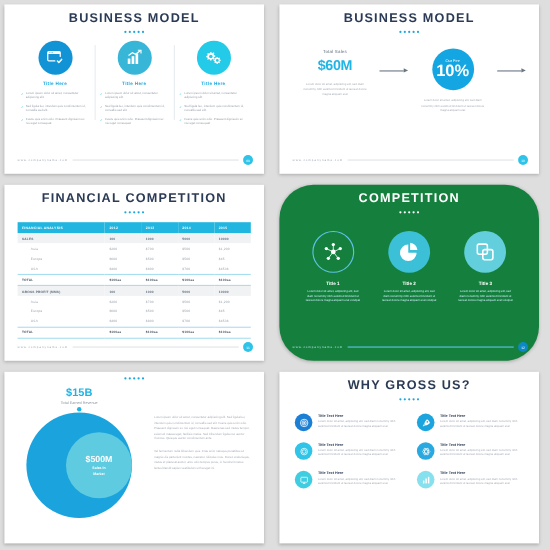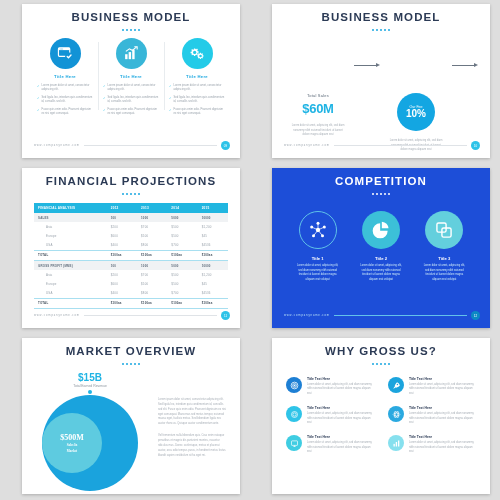--- a/index.html
+++ b/index.html
@@ -8,29 +8,29 @@
     background: #dedede;
     font-family: "Liberation Sans", sans-serif;
     overflow: hidden;
   }
   .grid {
     width: 500px; height: 500px;
     display: grid;
     grid-template-columns: 250px 250px;
     grid-template-rows: 164px 170px 166px;
   }
-  .cell { position: relative; padding: 4px 10px 6px 22px; }
+  .cell { position: relative; padding: 4px 10px 6px 4px; }
   .slide {
     position: relative;
     width: 100%; height: 100%;
     background: #ffffff;
     box-shadow: 0 1px 3px rgba(0,0,0,0.22);
     overflow: hidden;
   }
-  .slide.blue { background: #1d4ed8; }
+  .slide.blue { background: #15803d; border-radius: 31px; }
 
   
   .title {
     text-align: center;
     font-weight: bold;
     color: #2b3a55;
     letter-spacing: 1.1px;
     font-size: 11.5px;
     padding-top: 7px;
   }
@@ -86,31 +86,31 @@
     display: flex; gap: 2px; margin-bottom: 4px;
     font-size: 2.7px; line-height: 1.5; color: #9aa3ac;
   }
   .bullets li .chk { color: #2ec3e8; font-size: 3px; flex: 0 0 auto; }
 
   
   .flow {
     display: flex; align-items: flex-start; justify-content: center;
     padding: 14px 12px 0 12px; gap: 2px;
   }
-  .flowcol { flex: 1; text-align: center; margin-top: 48px; }
+  .flowcol { flex: 1; text-align: center; }
   .flowlabel { font-size: 4px; color: #5d6b7a; margin-bottom: 3px; letter-spacing: .2px; }
   .flowbig { font-size: 13px; color: #20b4e4; font-weight: bold; letter-spacing: -0.3px; }
   .flowbody { font-size: 2.6px; line-height: 1.75; color: #a7aeb6; margin-top: 8px; padding: 0 7px; }
   .flowcirc {
     width: 38px; height: 38px; border-radius: 50%; background: #13a6e2;
     margin: 0 auto; display: flex; flex-direction: column;
     align-items: center; justify-content: center; color: #fff;
   }
   .flowcirc .l1 { font-size: 3.6px; }
-  .flowcirc .l2 { font-size: 10px; font-weight: bold; line-height: 1.05; }
+  .flowcirc .l2 { font-size: 15px; font-weight: bold; line-height: 1.05; }
   .arrow { flex: 0 0 26px; margin-top: 20px; position: relative; height: 1px; }
   .arrow .ln { position: absolute; left: 0; right: 4px; top: 0; height: 1px; background: #6b7683; }
   .arrow .hd {
     position: absolute; right: 0; top: -2px;
     border-left: 4px solid #6b7683;
     border-top: 2.5px solid transparent; border-bottom: 2.5px solid transparent;
   }
 
   
   .tblwrap { padding: 8px 12px 0 12px; }
@@ -141,21 +141,21 @@
 
   
   .mo { display: flex; padding: 7px 12px 0 8px; gap: 8px; }
   .mo-left { flex: 0 0 120px; position: relative; }
   .mo-stat { text-align: center; }
   .mo-big { font-size: 10px; font-weight: bold; color: #20b4e4; }
   .mo-sub { font-size: 3.4px; color: #8d969f; margin-top: 1px; }
   .mo-dot { width: 4px; height: 4px; border-radius: 50%; background: #20b4e4; margin: 2px auto 0 auto; }
   .mo-outer {
     width: 96px; height: 96px; border-radius: 50%; background: #1aa3dd;
-    margin: 1px auto 0 auto; display: flex; align-items: center; justify-content: flex-start; font-family: Liberation Serif, serif;
+    margin: 1px auto 0 auto; display: flex; align-items: center; justify-content: flex-end;
   }
   .mo-inner {
     width: 60px; height: 60px; border-radius: 50%; background: #5ecbe0;
     display: flex; flex-direction: column; align-items: center; justify-content: center;
     color: #fff; text-align: center;
   }
   .mo-inner .v { font-size: 8px; font-weight: bold; }
   .mo-inner .t { font-size: 3.2px; font-weight: bold; line-height: 1.35; margin-top: 1px; }
   .mo-right { flex: 1; padding-top: 26px; }
   .mo-right p { font-size: 2.7px; line-height: 1.8; color: #a7aeb6; margin-bottom: 7px; }
@@ -305,21 +305,21 @@
       <div class="footer">
         <span class="url">www.companyname.com</span>
         <span class="rule"></span>
         <span class="pagebadge">10</span>
       </div>
     </div>
   </div>
 
   <div class="cell">
     <div class="slide">
-      <div class="title">FINANCIAL PROJECTIONS</div>
+      <div class="title">FINANCIAL COMPETITION</div>
       <div class="dots"><i></i><i></i><i></i><i></i><i></i></div>
 
       <div class="tblwrap">
         <table class="fin">
           <thead>
               <tr>
             <th>FINANCIAL ANALYSIS</th>
             <th>2012</th>
             <th>2013</th>
             <th>2014</th>
@@ -455,21 +455,20 @@
       <div class="footer">
         <span class="url">www.companyname.com</span>
         <span class="rule"></span>
         <span class="pagebadge">12</span>
       </div>
     </div>
   </div>
 
   <div class="cell">
     <div class="slide">
-      <div class="title">MARKET OVERVIEW</div>
       <div class="dots"><i></i><i></i><i></i><i></i><i></i></div>
 
       <div class="mo">
         <div class="mo-left">
           <div class="mo-stat">
             <div class="mo-big">$15B</div>
             <div class="mo-sub">Total Earned Revenue</div>
             <div class="mo-dot"></div>
           </div>
           <div class="mo-outer">

